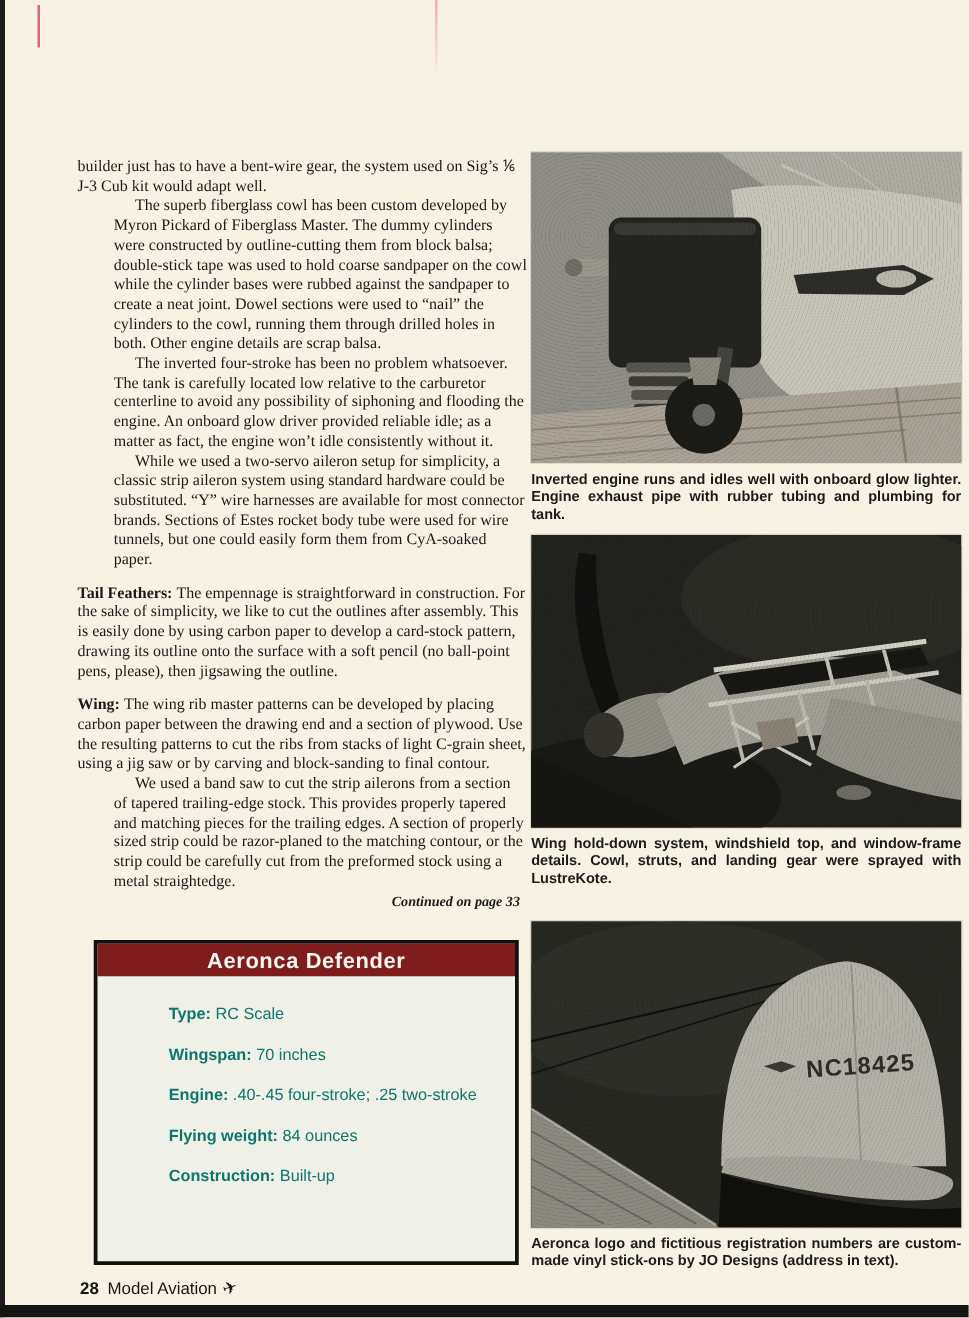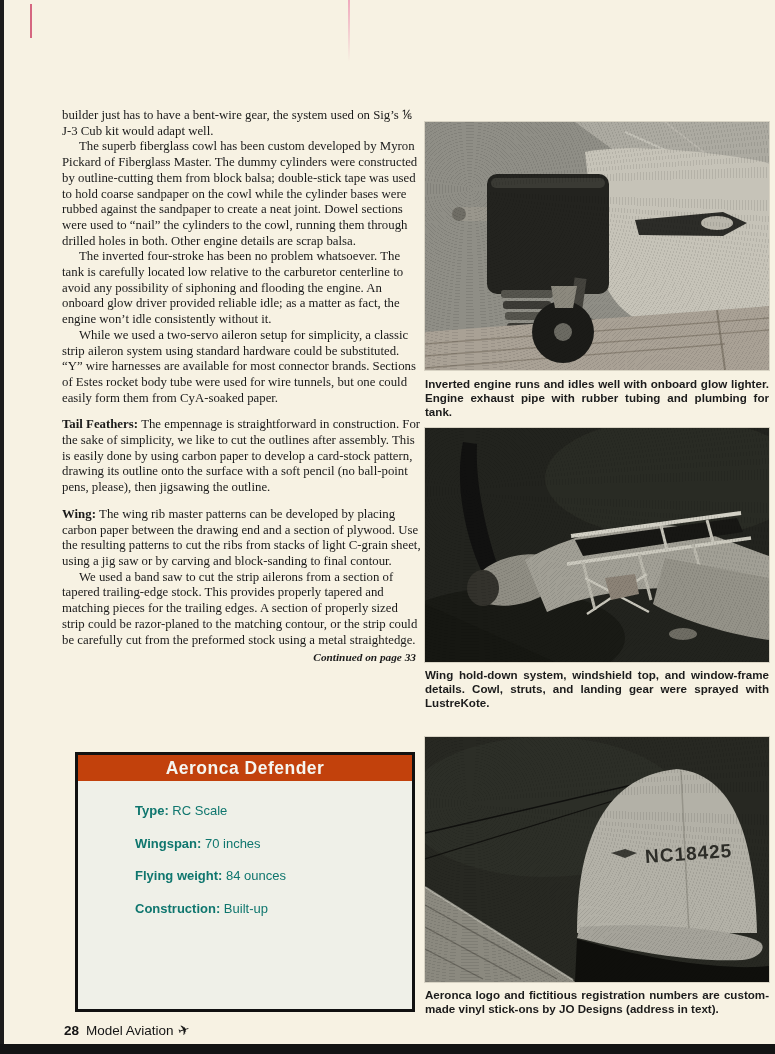--- a/index.html
+++ b/index.html
@@ -5,33 +5,33 @@
   html,body{margin:0;padding:0;}
   body{width:775px;height:1054px;position:relative;background:#f7f2e3;overflow:hidden;
        font-family:"Liberation Serif",serif;color:#1a1a1a;}
   .edge-left{position:absolute;left:0;top:0;width:4px;height:1054px;background:#1c1c1c;}
   .bottom-bar{position:absolute;left:0;top:1044px;width:775px;height:10px;background:#141414;}
   .regmark-a{position:absolute;left:30px;top:4px;width:2px;height:34px;background:#cc4466;opacity:.8;}
   .regmark-b{position:absolute;left:348px;top:0;width:2px;height:62px;
              background:linear-gradient(#f0a9bd,#f7f2e3);}
 
   
-  .article{position:absolute;left:62px;top:108px;width:360px;
+  .article{position:absolute;left:62px;top:126px;width:360px;
            font-size:12.8px;line-height:15.7px;text-align:left;}
   .article p{margin:0;}
-  .article p.ind{text-indent:17px;}
+  .article p.ind{text-indent:17px;margin-left:29px;}
   .article p.sect{margin-top:11px;}
   .lead{font-weight:bold;}
   .continued{margin-top:2px;text-align:right;font-style:italic;font-weight:bold;
              font-size:11.3px;padding-right:6px;}
 
   
   .spec-box{position:absolute;left:75px;top:752px;width:340px;height:260px;
             background:#eff0e8;border:3px solid #111;box-sizing:border-box;}
-  .spec-head{background:#c2410c;color:#f5f5f0;text-align:center;
+  .spec-head{background:#7f1d1d;color:#f5f5f0;text-align:center;
              font-family:"Liberation Sans",sans-serif;font-weight:bold;
              font-size:17.5px;line-height:26px;height:26px;letter-spacing:.5px;}
   .spec-items{padding:22px 10px 0 57px;font-family:"Liberation Sans",sans-serif;
               font-size:13px;color:#0f766e;}
   .spec-row{margin-bottom:17.5px;}
   .spec-row b{font-weight:bold;}
 
   
   .photo{position:absolute;left:425px;width:344px;background:#888;box-shadow:0 0 0 1px #d8d3c4;}
   .photo svg{display:block;}
@@ -74,20 +74,21 @@
   <p class="sect"><b class="lead">Wing: </b><span>The wing rib master patterns can be developed by placing carbon paper between the drawing end and a section of plywood. Use the resulting patterns to cut the ribs from stacks of light C-grain sheet, using a jig saw or by carving and block-sanding to final contour.</span></p>
   <p class="ind"><span>We used a band saw to cut the strip ailerons from a section of tapered trailing-edge stock. This provides properly tapered and matching pieces for the trailing edges. A section of properly sized strip could be razor-planed to the matching contour, or the strip could be carefully cut from the preformed stock using a metal straightedge.</span></p>
   <div class="continued">Continued on page 33</div>
 </div>
 
 <div class="spec-box">
   <div class="spec-head">Aeronca Defender</div>
   <div class="spec-items">
     <div class="spec-row"><b>Type:</b> <span>RC Scale</span></div>
     <div class="spec-row"><b>Wingspan:</b> <span>70 inches</span></div>
+    <div class="spec-row"><b>Engine:</b> <span>.40-.45 four-stroke; .25 two-stroke</span></div>
     <div class="spec-row"><b>Flying weight:</b> <span>84 ounces</span></div>
     <div class="spec-row"><b>Construction:</b> <span>Built-up</span></div>
   </div>
 </div>
 
 <div class="photo" id="photo1">
   <svg width="344" height="248" viewBox="0 0 344 248">
     <rect width="344" height="248" fill="#8f8e86"></rect>
     <path d="M150,0 L344,0 L344,160 L235,62 Z" fill="#b5b3a9" opacity="0.75"></path>
     <path d="M200,10 L300,55" stroke="#d8d6cc" stroke-width="2" opacity=".5"></path>

